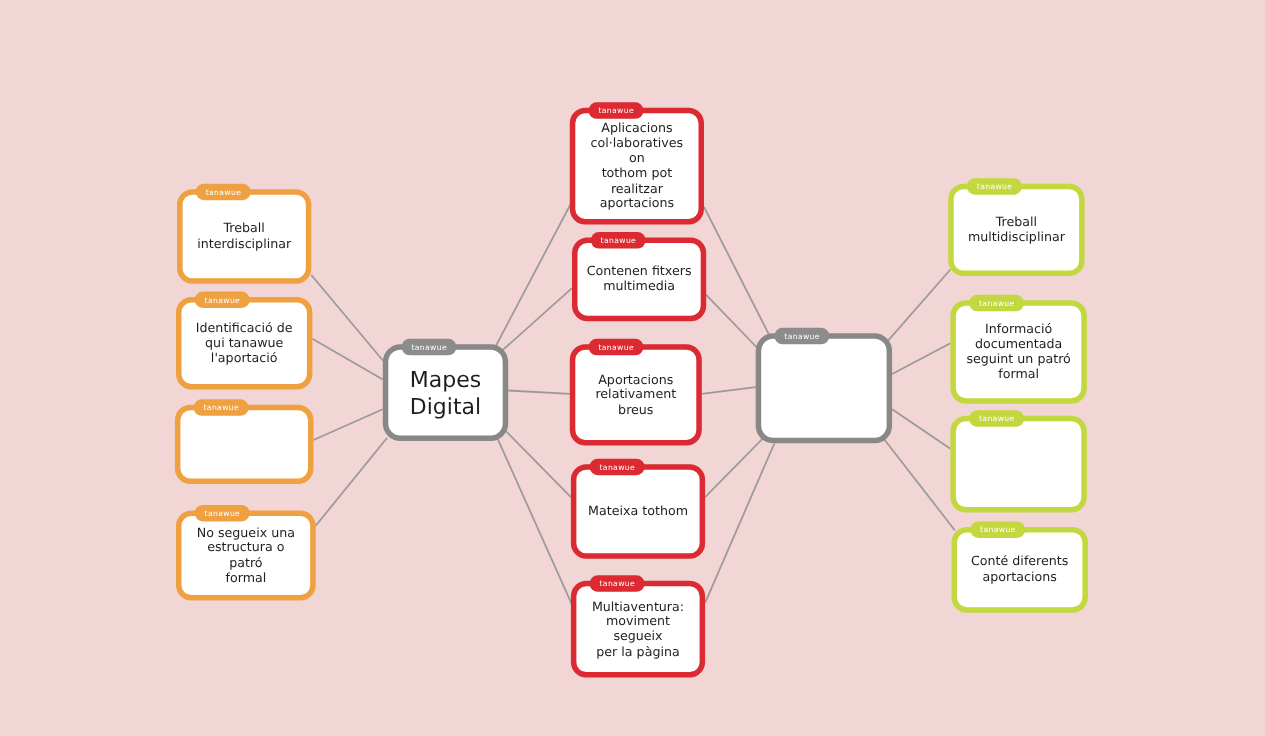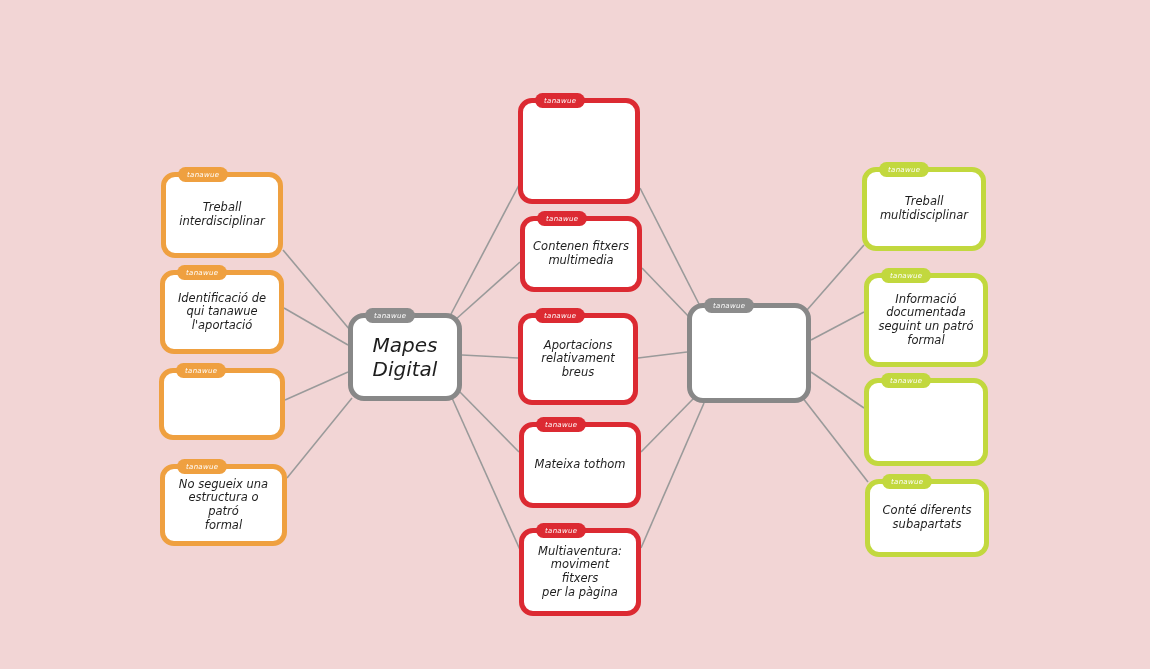--- a/index.html
+++ b/index.html
@@ -32,21 +32,20 @@
     background: #ffffff;
     border-style: solid;
     border-width: 5px;
     border-radius: 14px;
     display: flex;
     align-items: center;
     justify-content: center;
     text-align: center;
     color: #1e1e1e;
     z-index: 2;
-    font-style: italic;
   }
   .node .label {
     display: block;
     line-height: 1.18;
     padding: 0 8px;
     white-space: pre-line;
   }
   .node.leaf {
     font-size: 11.5px;
   }
@@ -134,20 +133,25 @@
   </div>
 
   <div class="node central grey" style="left:348px; top:313px; width:114px; height:88px;">
     <span class="tag">tanawue</span>
     <span class="label">Mapes
 Digital</span>
   </div>
 
   <div class="node leaf red" style="left:518px; top:98px; width:122px; height:106px;">
     <span class="tag">tanawue</span>
+    <span class="label">Aplicacions
+col·laboratives on
+tothom pot
+realitzar
+aportacions</span>
   </div>
 
   <div class="node leaf red" style="left:520px; top:216px; width:122px; height:76px;">
     <span class="tag">tanawue</span>
     <span class="label">Contenen fitxers
 multimedia</span>
   </div>
 
   <div class="node leaf red" style="left:518px; top:313px; width:120px; height:92px;">
     <span class="tag">tanawue</span>
@@ -157,21 +161,21 @@
   </div>
 
   <div class="node leaf red" style="left:519px; top:422px; width:122px; height:86px;">
     <span class="tag">tanawue</span>
     <span class="label">Mateixa tothom</span>
   </div>
 
   <div class="node leaf red" style="left:519px; top:528px; width:122px; height:88px;">
     <span class="tag">tanawue</span>
     <span class="label">Multiaventura:
-moviment fitxers
+moviment segueix
 per la pàgina</span>
   </div>
 
   <div class="node central grey" style="left:687px; top:303px; width:124px; height:100px;">
     <span class="tag">tanawue</span>
   </div>
 
   <div class="node leaf green" style="left:862px; top:167px; width:124px; height:84px;">
     <span class="tag">tanawue</span>
     <span class="label">Treball
@@ -186,16 +190,16 @@
 formal</span>
   </div>
 
   <div class="node leaf green" style="left:864px; top:378px; width:124px; height:88px;">
     <span class="tag">tanawue</span>
   </div>
 
   <div class="node leaf green" style="left:865px; top:479px; width:124px; height:78px;">
     <span class="tag">tanawue</span>
     <span class="label">Conté diferents
-subapartats</span>
+aportacions</span>
   </div>
 
 </div>
 
 </body></html>

